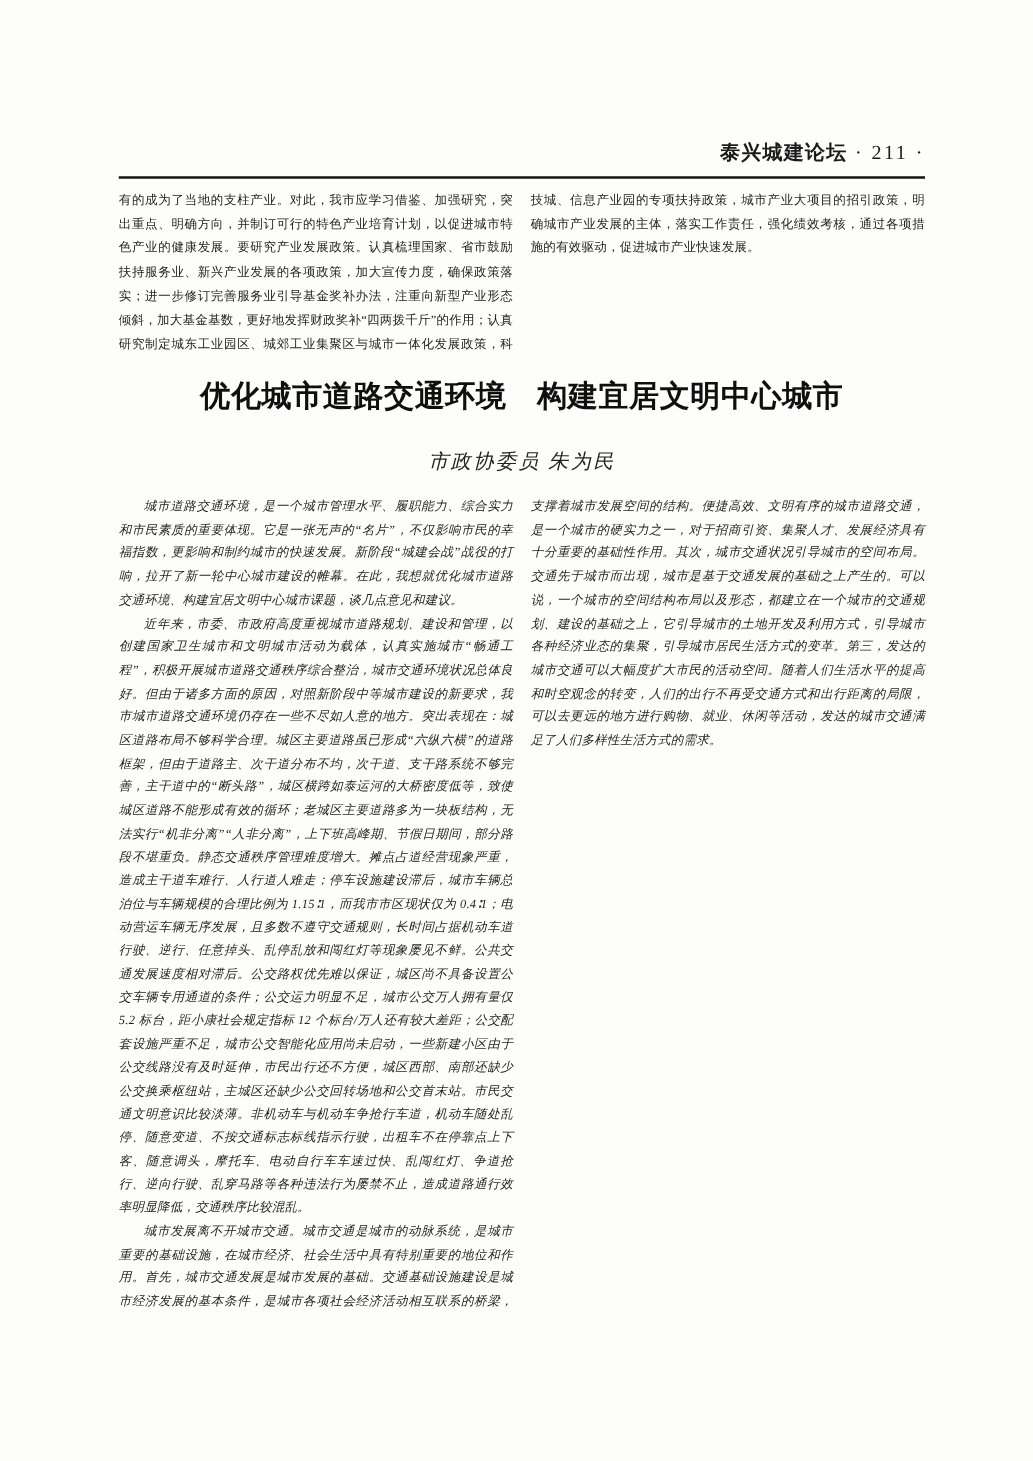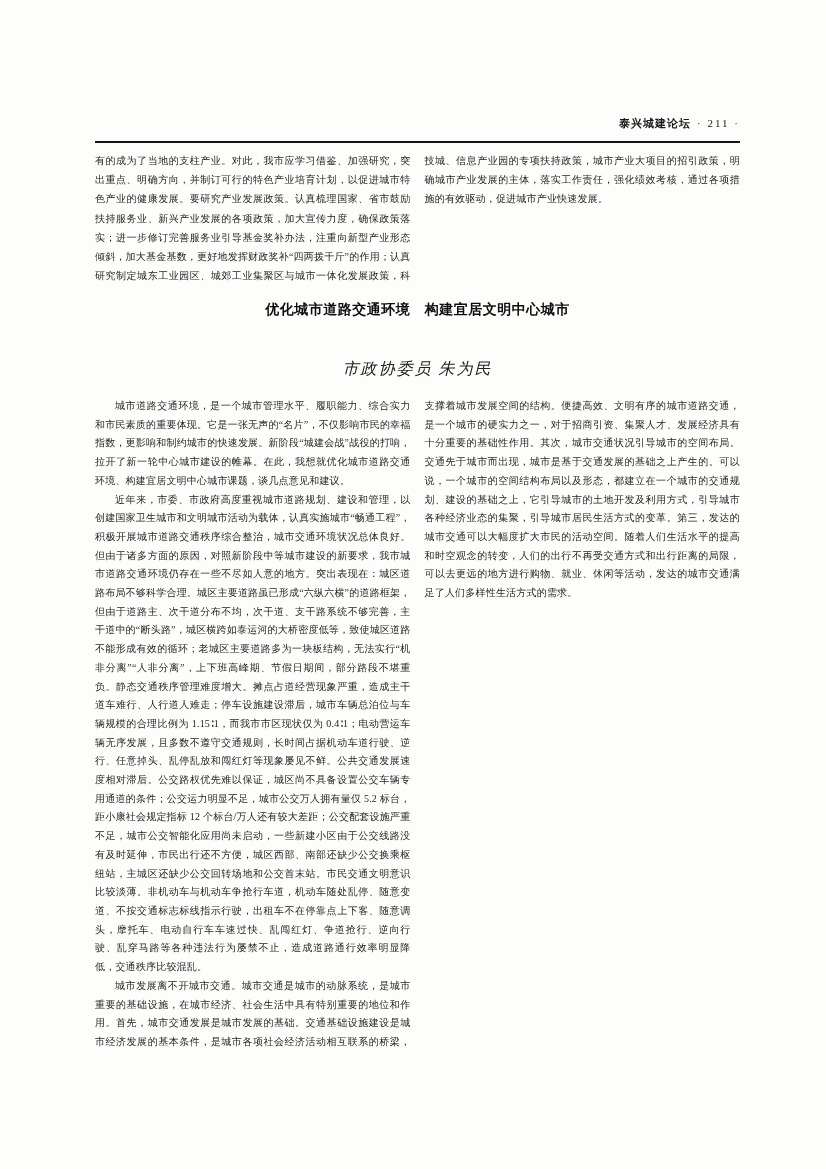--- a/index.html
+++ b/index.html
@@ -17,21 +17,21 @@
     font-family: "Liberation Serif", "DejaVu Serif", serif;
     overflow: hidden;
   }
   
   .running-head {
     position: absolute;
     left: 95px;
     top: 114px;
     width: 645px;
     text-align: right;
-    font-size: 11px;
+    font-size: 16px;
     line-height: 18px;
     white-space: nowrap;
   }
   .running-head .journal {
     font-family: "Liberation Sans", "DejaVu Sans", sans-serif;
     font-weight: bold;
     letter-spacing: 1px;
   }
   .running-head .pageno {
     font-family: "Liberation Serif", "DejaVu Serif", serif;
@@ -70,36 +70,37 @@
     text-indent: 0;
   }
   .article-body {
     top: 397px;
     height: 656px;
     line-height: 18.7px;
   }
   .article-body p {
     margin: 0;
     text-indent: 2em;
+    font-style: italic;
   }
   .article-body p.section-heading {
     font-family: "Liberation Sans", "DejaVu Sans", sans-serif;
     font-weight: bold;
     color: #111;
   }
   
   .article-title {
     position: absolute;
     left: 95px;
     top: 301px;
     width: 645px;
     text-align: center;
     font-family: "Liberation Sans", "DejaVu Sans", sans-serif;
     font-weight: bold;
-    font-size: 14px;
+    font-size: 24px;
     letter-spacing: 0.5px;
     color: #0f0f0f;
     white-space: nowrap;
   }
   .article-byline {
     position: absolute;
     left: 95px;
     top: 359px;
     width: 645px;
     text-align: center;

